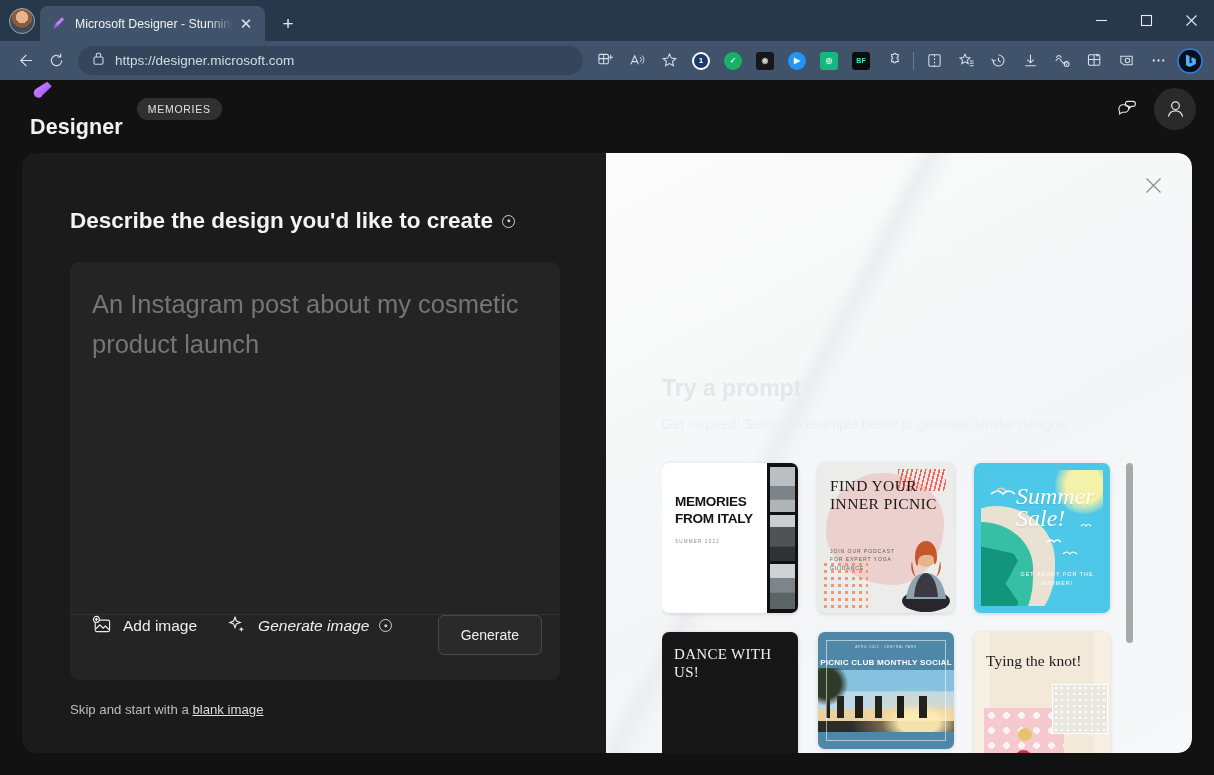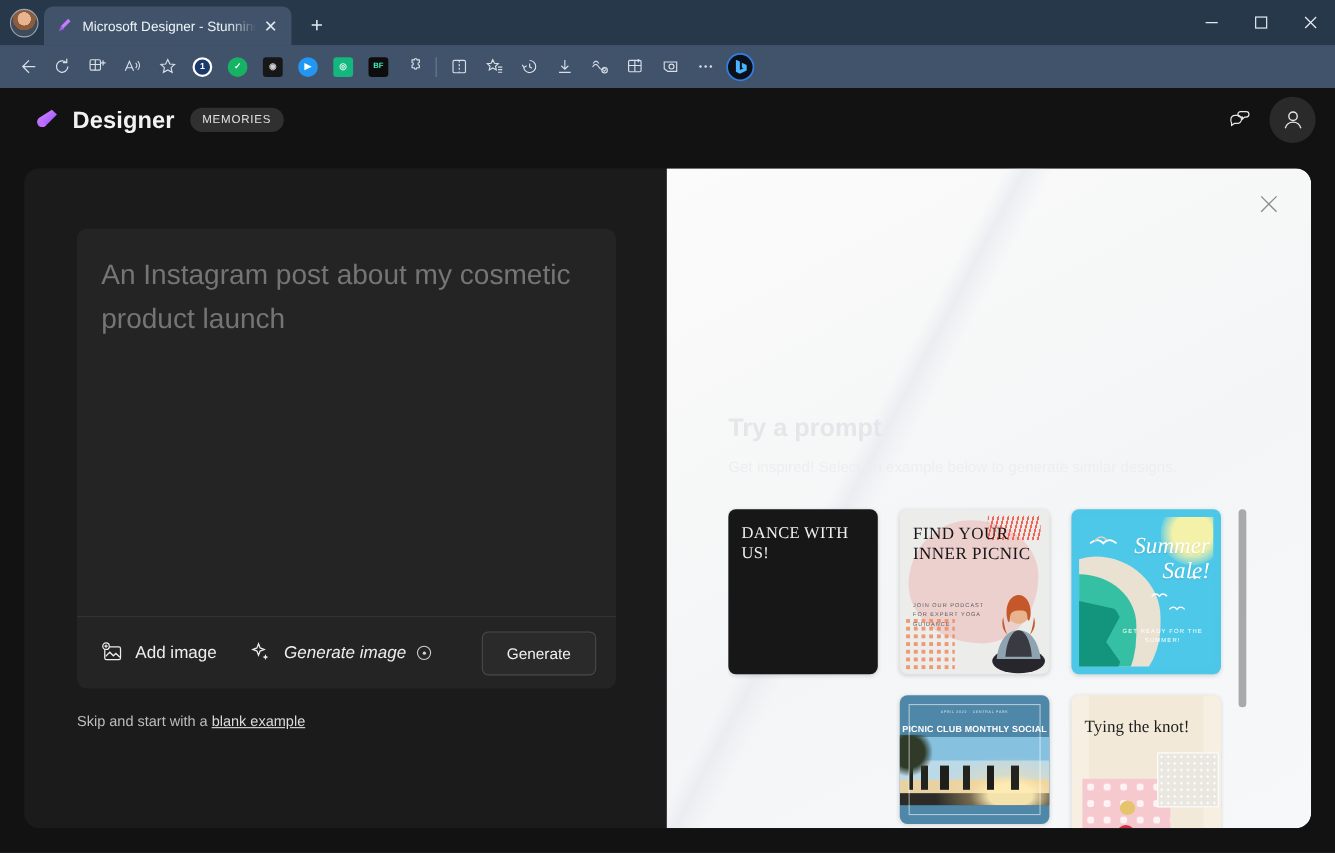--- a/index.html
+++ b/index.html
@@ -100,21 +100,21 @@
   .page {
     position: absolute; top: 80px; left: 0; right: 0; bottom: 0;
     background: #121212;
     overflow: hidden;
   }
   .app-header {
     position: absolute; top: 0; left: 0; right: 0; height: 58px;
     display: flex; align-items: center;
     padding: 0 18px 0 30px;
   }
-  .brand { display: flex; align-items: flex-start; gap: 11px; }
+  .brand { display: flex; align-items: flex-start; gap: 11px; flex-direction: column; }
   .brand-name { color: #f2f2f2; font-size: 21.5px; font-weight: bold; letter-spacing: .1px; }
   .preview-pill {
     margin-left: 14px;
     background: #303030; color: #e2e2e2;
     font-size: 10.5px; letter-spacing: .7px;
     padding: 5px 11px; border-radius: 13px;
   }
   .header-right { margin-left: auto; display: flex; align-items: center; gap: 12px; }
   .icon-btn { width: 30px; height: 30px; display: flex; align-items: center; justify-content: center; color: #e6e6e6; }
   .avatar-btn {
@@ -158,21 +158,21 @@
     flex: 1 1 auto;
     padding: 22px 22px 0 22px;
     color: #9c9c9c; font-size: 25.5px; line-height: 40px;
     font-family: "Liberation Sans", sans-serif;
     background: transparent; border: none; outline: none; resize: none;
     overflow: hidden;
   }
   .prompt-toolbar {
     flex: 0 0 auto; height: 66px;
     border-top: 1px solid #323232;
-    display: flex; align-items: center;
+    display: flex; align-items: flex-start;
     padding: 0 18px 0 22px; gap: 0;
   }
   .tool-item {
     display: flex; align-items: center; gap: 10px;
     color: #ededed; font-size: 15.5px;
   }
   .tool-item + .tool-item { margin-left: 30px; font-style: italic; }
   .generate-btn {
     margin-left: auto;
     background: #2a2a2a; border: 1px solid #4a4a4a;
@@ -284,21 +284,21 @@
   }
   .c-summer .grass2 {
     position: absolute; left: -30px; bottom: -18px; width: 70px; height: 84px;
     background: #0f8d78; border-radius: 52% 60% 40% 48% / 54% 46% 54% 46%;
     clip-path: polygon(0 0, 100% 18%, 78% 52%, 100% 78%, 42% 100%, 0 100%);
     opacity: .88;
   }
   .c-summer .hl {
     position: absolute; right: 10px; top: 22px; width: 84px;
     color: #fff; font-family: "Liberation Serif", serif; font-style: italic;
-    font-size: 21px; line-height: 22px; text-align: right;
+    font-size: 24px; line-height: 22px; text-align: left;
     text-shadow: 0 1px 2px rgba(0,0,0,.12);
   }
   .c-summer .sub {
     position: absolute; right: 12px; bottom: 26px; width: 82px;
     color: #fff; font-size: 5.4px; line-height: 8.4px; letter-spacing: 1px;
     text-align: center;
   }
 
   .c-pets { height: 78px; background: #9f93a6; position: relative; overflow: hidden; }
   .c-pets .hl { position: absolute; left: 10px; top: 11px; color: #fff; font-size: 7.2px; font-weight: 900; letter-spacing: .5px; }
@@ -426,20 +426,29 @@
           <path d="M11 3L5 9l6 6M5 9h12" stroke="#d8e0e9" stroke-width="1.2" fill="none"></path>
         </svg>
     </div>
     <div class="tb-btn">
       <svg width="17" height="17" viewBox="0 0 18 18">
           <path d="M14.5 9a5.5 5.5 0 1 1-1.7-4" stroke="#d8e0e9" stroke-width="1.2" fill="none"></path>
           <path d="M13.4 1.6V5.3H9.7" stroke="#d8e0e9" stroke-width="1.2" fill="none"></path>
         </svg>
     </div>
 
+    <div class="omnibox">
+      <span class="lock">
+        <svg width="13" height="15" viewBox="0 0 13 15">
+            <rect x="2" y="6" width="9" height="7.2" rx="1.4" fill="none" stroke="#cbd5df" stroke-width="1.1"></rect>
+            <path d="M4.3 6V4.2a2.2 2.2 0 0 1 4.4 0V6" fill="none" stroke="#cbd5df" stroke-width="1.1"></path>
+          </svg>
+      </span>
+      <span class="url">https://designer.microsoft.com</span>
+    </div>
 
     <div class="ext-icons">
       <div class="ext">
         <svg width="17" height="17" viewBox="0 0 18 18">
             <rect x="2" y="2.5" width="10" height="10" rx="1.3" fill="none" stroke="#d8e0e9" stroke-width="1.1"></rect>
             <path d="M2 7h10M7 2.5v10" stroke="#d8e0e9" stroke-width="1.1"></path>
             <path d="M14.5 3v5M12 5.5h5" stroke="#d8e0e9" stroke-width="1.1"></path>
           </svg>
       </div>
       <div class="ext">
@@ -568,20 +577,24 @@
             <circle cx="12" cy="8" r="4" fill="none" stroke="#e8e8e8" stroke-width="1.3"></circle>
             <path d="M4.6 19.4a7.6 7.6 0 0 1 14.8 0" fill="none" stroke="#e8e8e8" stroke-width="1.3"></path>
           </svg>
         </div>
       </div>
     </div>
 
     <div class="surface">
 
       <div class="prompt-area">
+        <div class="prompt-title">
+          <span>Describe the design you'd like to create</span>
+          <span class="info-dot"></span>
+        </div>
 
         <div class="prompt-box">
           <textarea class="prompt-input" placeholder="An Instagram post about my cosmetic product launch" style=""></textarea>
 
           <div class="prompt-toolbar">
             <div class="tool-item">
               <svg width="21" height="21" viewBox="0 0 22 22">
                 <rect x="3.4" y="5.4" width="15" height="12" rx="1.6" fill="none" stroke="#ededed" stroke-width="1.2"></rect>
                 <path d="M4.2 14.4l4-4 3.4 3.4 2.4-2.2 3.8 3.6" fill="none" stroke="#ededed" stroke-width="1.2"></path>
                 <circle cx="4.6" cy="4.6" r="3.1" fill="#1b1b1b" stroke="#ededed" stroke-width="1.2"></circle>
@@ -598,37 +611,48 @@
               <span>Generate image</span>
               <span class="info-dot"></span>
             </div>
 
             <button class="generate-btn">Generate</button>
           </div>
         </div>
 
         <div class="skip-line">
           <span>Skip and start with a</span>
-          <a href="#">blank example</a>
+          <a href="#">blank image</a>
         </div>
       </div>
 
       <div class="try-panel">
         <div class="panel-close">
           <svg width="17" height="17" viewBox="0 0 17 17">
               <path d="M1.5 1.5l14 14M15.5 1.5l-14 14" stroke="#8b8b8b" stroke-width="1.2"></path>
             </svg>
         </div>
 
         <div class="panel-title">Try a prompt</div>
         <div class="panel-sub">Get inspired! Select an example below to generate similar designs.</div>
 
         <div class="cards">
 
           <div class="col col1">
+            <div class="card c-italy">
+              <div class="left">
+                <div class="hl">MEMORIES FROM ITALY</div>
+                <div class="sub">SUMMER 2022</div>
+              </div>
+              <div class="strip">
+                <div class="ph a"></div>
+                <div class="ph b"></div>
+                <div class="ph c"></div>
+              </div>
+            </div>
 
 
             <div class="card c-dance">
               <div class="hl">DANCE WITH US!</div>
 
             </div>
           </div>
 
           <div class="col col2">
             <div class="card c-yoga">

